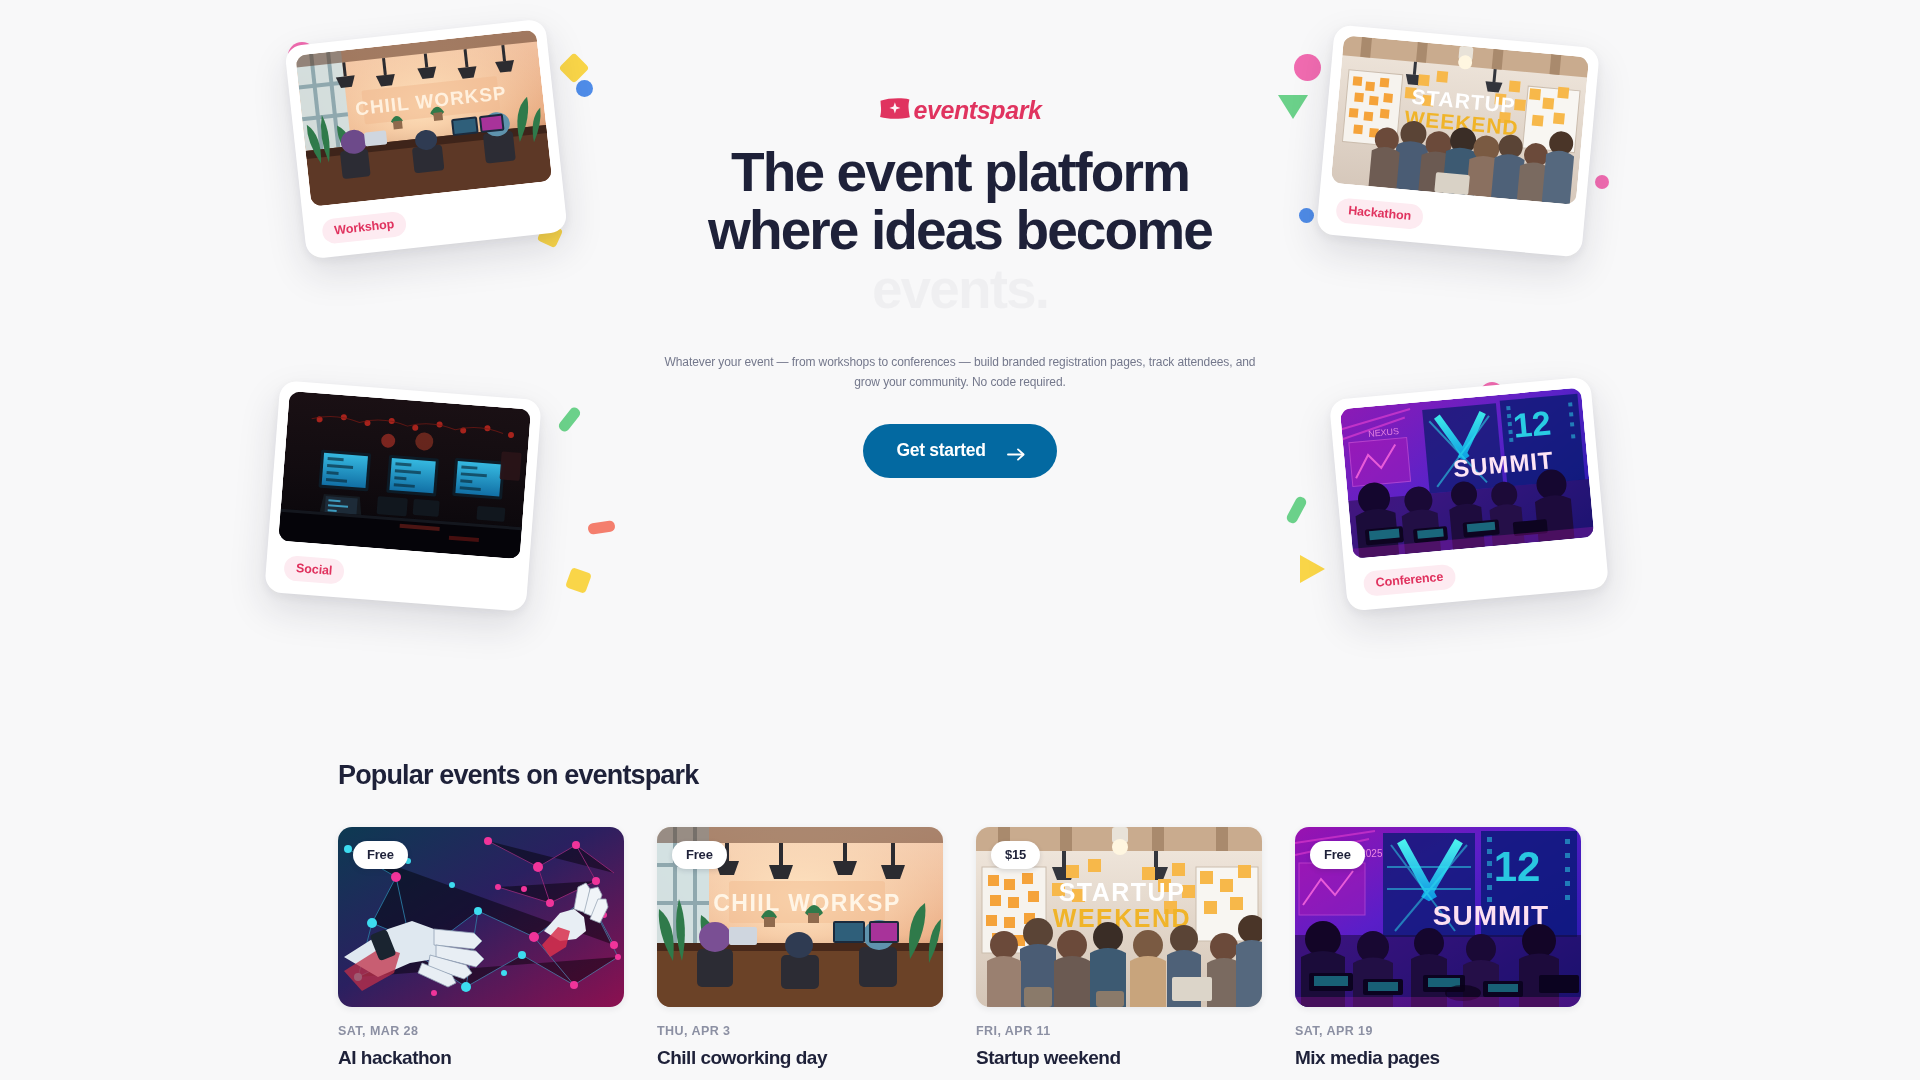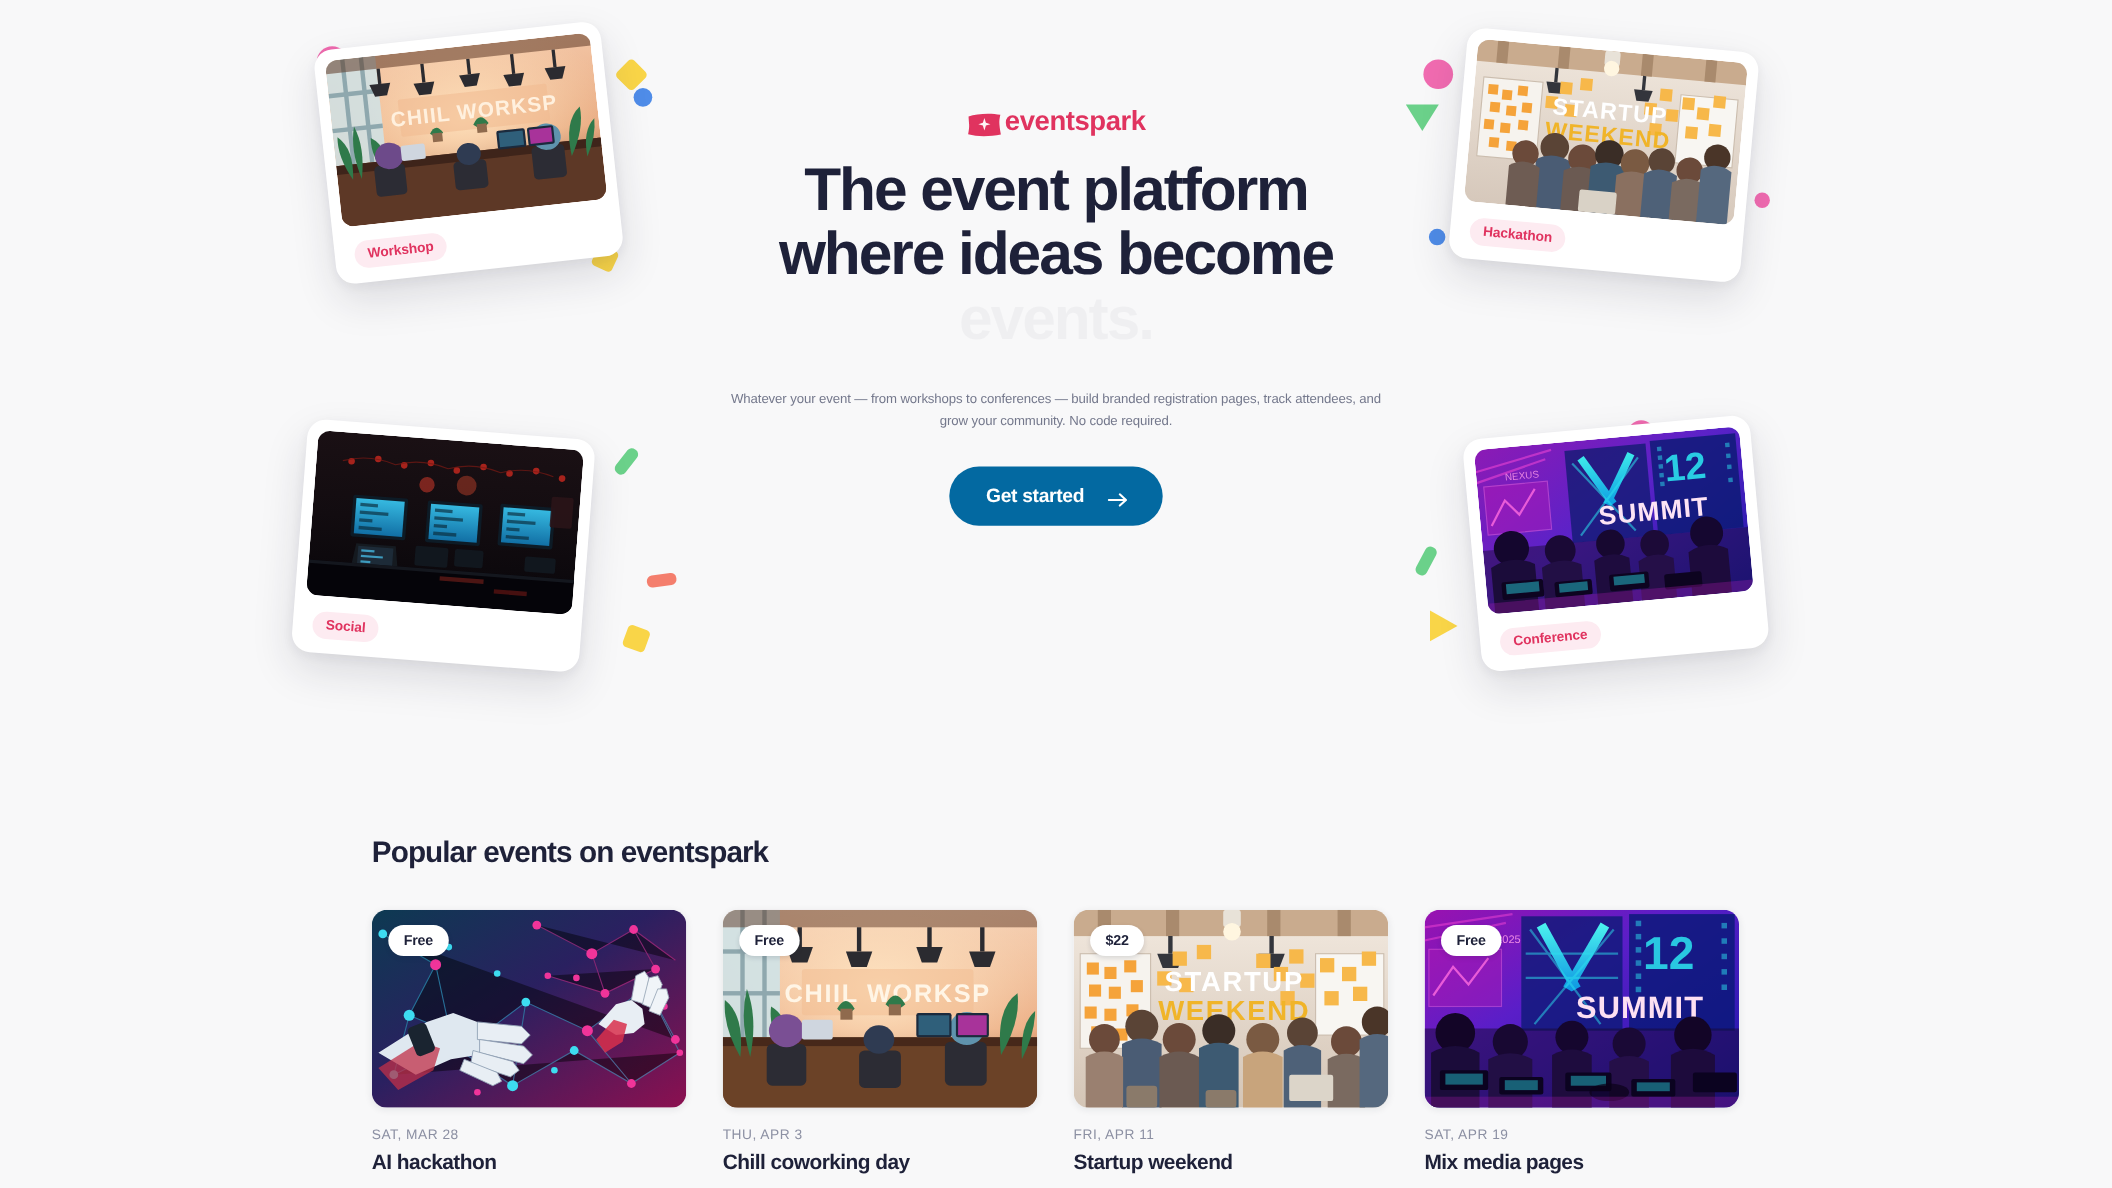--- a/index.html
+++ b/index.html
@@ -30,24 +30,25 @@
     left: 50%;
     transform: translateX(-50%);
     top: 96px;
     width: 620px;
     text-align: center;
     z-index: 5;
   }
 
   .brand {
     display: flex;
-    align-items: flex-end;
+    align-items: flex-start;
     justify-content: center;
     gap: 1px;
     margin-bottom: 18px;
+    font-style: italic;
   }
   .brand-icon {
     width: 34px;
     height: 24px;
     display: block;
   }
   .brand-name {
     font-size: 25px;
     font-weight: 700;
     color: #e0335f;
@@ -186,21 +187,21 @@
     font-size: 13px;
     font-weight: 700;
     padding: 6px 14px 7px;
     border-radius: 999px;
     letter-spacing: -0.2px;
     box-shadow: 0 2px 5px rgba(30,33,57,0.14);
   }
   .event-date {
     margin-top: 17px;
     font-size: 12.5px;
-    font-weight: 400;
+    font-weight: 700;
     color: #8c90a3;
     letter-spacing: 0.45px;
   }
   .event-title {
     margin-top: 8px;
     font-size: 19px;
     font-weight: 700;
     letter-spacing: -0.5px;
     color: #1e2139;
     line-height: 1.3;
@@ -815,21 +816,21 @@
             <path d="M260 118 q16 -10 32 0 v62 h-32z" fill="#55687e"></path>
             <ellipse cx="28" cy="118" rx="14" ry="14" fill="#6b4a3a"></ellipse>
             <path d="M11 134 q17 -10 34 0 v46 h-34z" fill="#9a8070"></path>
           </g>
           <rect x="196" y="150" width="40" height="24" rx="2" fill="#dcd5c9"></rect>
           <g fill="#8a7a6a">
             <rect x="48" y="160" width="28" height="20" rx="3"></rect>
             <rect x="120" y="164" width="28" height="16" rx="3"></rect>
           </g>
         </svg>
-        <span class="price-pill">$22</span>
+        <span class="price-pill">$15</span>
       </div>
       <div class="event-date">FRI, APR 11</div>
       <div class="event-title">Startup weekend</div>
     </article>
 
     <article class="event-card">
       <div class="event-thumb">
         <svg width="286" height="180" viewBox="0 0 286 180" role="img">
           <defs>
             <linearGradient id="smBg" x1="0" y1="0" x2="1" y2="1">

